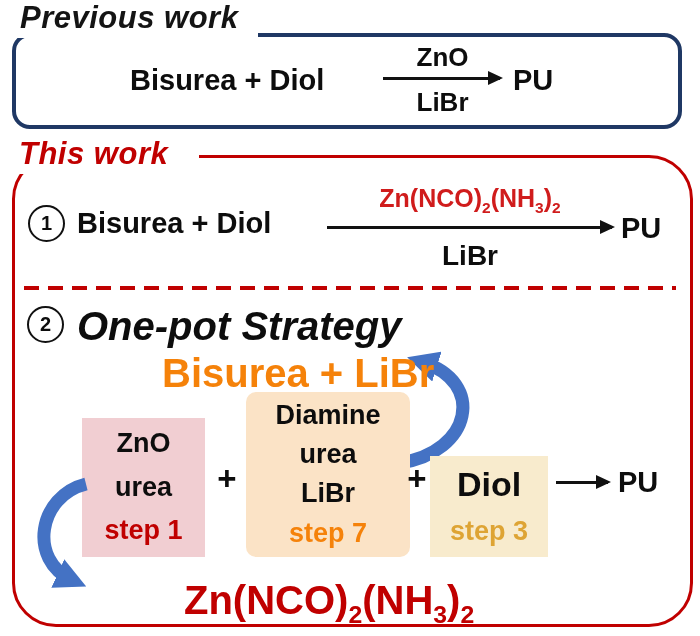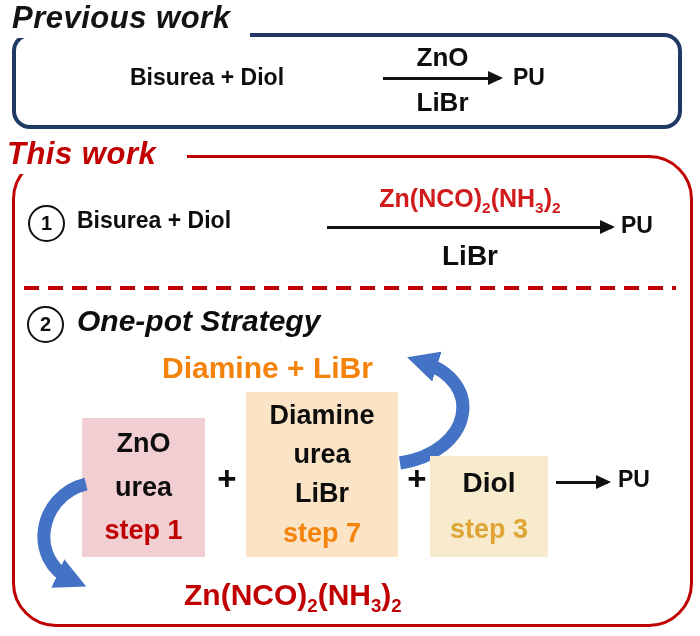--- a/index.html
+++ b/index.html
@@ -9,37 +9,37 @@
   }
   .abs{position:absolute;}
   .center{text-align:center;}
 
   
   .section-title{
     position:absolute;font-weight:bold;font-style:italic;font-size:31px;
     background:#ffffff;z-index:5;line-height:36px;padding:0 6px 2px 0;
     letter-spacing:.5px;
   }
-  .title-prev{left:0;top:0;padding-left:12px;color:#141414;width:232px;}
-  .title-this{left:4px;top:136px;padding-left:3px;color:#c00000;width:174px;}
+  .title-prev{left:0;top:0;padding-left:20px;color:#141414;width:232px;}
+  .title-this{left:16px;top:136px;padding-left:3px;color:#c00000;width:174px;}
 
   
   .prev-box{
     left:12px;top:33px;width:662px;height:88px;
     border:4px solid #1f3864;border-radius:18px;z-index:1;
   }
   .this-box{
     left:12px;top:155px;width:675px;height:466px;
     border:3px solid #c00000;border-radius:44px;z-index:1;
   }
 
   
   .rxn-text{position:absolute;font-weight:bold;white-space:nowrap;z-index:3;}
-  .fs29{font-size:23px;} .fs28{font-size:28px;} .fs26{font-size:26px;}
-  .fs25{font-size:25px;} .fs30{font-size:30px;} .fs33{font-size:33px;}
+  .fs29{font-size:29px;} .fs28{font-size:28px;} .fs26{font-size:26px;}
+  .fs25{font-size:25px;} .fs30{font-size:40px;} .fs33{font-size:33px;}
 
   .rxn-arrow{position:absolute;height:3px;background:#111;z-index:2;}
   .rxn-arrow::after{
     content:"";position:absolute;right:-3px;top:-6px;width:0;height:0;
     border-left:15px solid #111;border-top:7.5px solid transparent;border-bottom:7.5px solid transparent;
   }
 
   .red-dark{color:#c00000;text-align:right;}
   .red-bright{color:#d01c1c;}
   .orange{color:#f5820a;}
@@ -103,50 +103,50 @@
   <div class="rxn-text fs28 center" style="left:330px;top:240px;width:280px;">LiBr</div>
 
   <div class="rxn-text fs29" style="left:621px;top:212px;">PU</div>
 
   <div class="dashed-divider"></div>
 
   <div class="circle-num" style="left:27px;top:306px;">2</div>
 
   <div class="rxn-text fs30" style="left:77px;top:304px;font-style:italic;">One-pot Strategy</div>
 
-  <div class="rxn-text fs30 orange" style="left:162px;top:351px;">Diamine + LiBr</div>
+  <div class="rxn-text fs30 orange" style="left:162px;top:351px;">Bisurea + LiBr</div>
 
   <svg class="curve" style="left:392px;top:348px;" width="105" height="128" viewBox="0 0 105 128">
     <defs>
       <marker id="bluehead" viewBox="0 0 10 10" refX="5" refY="5" markerWidth="2.4" markerHeight="2.4" orient="auto-start-reverse">
         <path d="M0,0 L10,5 L0,10 z" fill="#4472c4"></path>
       </marker>
     </defs>
     <path d="M 8,115 C 80,104 94,34 30,14" fill="none" stroke="#4472c4" stroke-width="13" marker-end="url(#bluehead)"></path>
   </svg>
 
   <div class="step-box box-pink" style="left:82px;top:418px;width:123px;height:139px;">
     <span>ZnO</span>
     <span>urea</span>
     <span class="red-dark">step 1</span>
   </div>
 
   <div class="rxn-text fs33 center" style="left:205px;top:460px;width:44px;">+</div>
 
-  <div class="step-box box-peach" style="left:246px;top:392px;width:152px;height:165px;">
+  <div class="step-box box-peach" style="left:246px;top:392px;width:164px;height:165px;border-radius:10px;">
     <span>Diamine</span>
     <span>urea</span>
     <span>LiBr</span>
     <span class="orange">step 7</span>
   </div>
 
   <div class="rxn-text fs33 center" style="left:398px;top:460px;width:38px;">+</div>
 
   <div class="step-box box-cream" style="left:430px;top:456px;width:118px;height:101px;">
-    <span style="font-size:28px;">Diol</span>
+    <span style="font-size:34px;">Diol</span>
     <span class="amber">step 3</span>
   </div>
 
   <div class="rxn-arrow" style="left:556px;top:481px;width:52px;"></div>
 
   <div class="rxn-text fs29" style="left:618px;top:466px;">PU</div>
 
   <svg class="curve" style="left:28px;top:462px;" width="160" height="132" viewBox="0 0 160 132">
     <path d="M 58,22 C 10,34 0,98 44,118" fill="none" stroke="#4472c4" stroke-width="13" marker-end="url(#bluehead)"></path>
   </svg>

